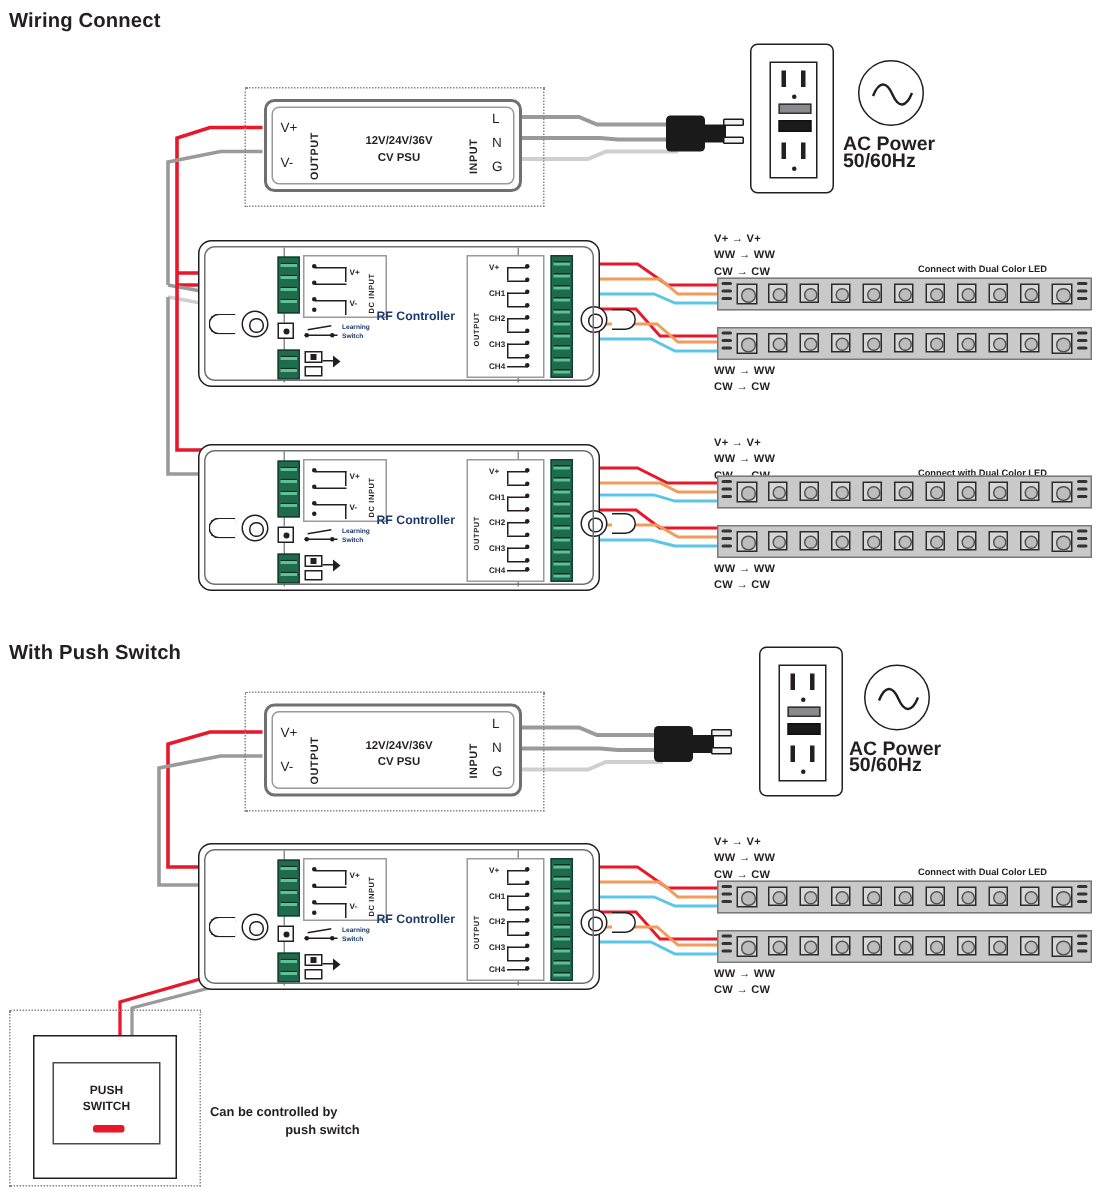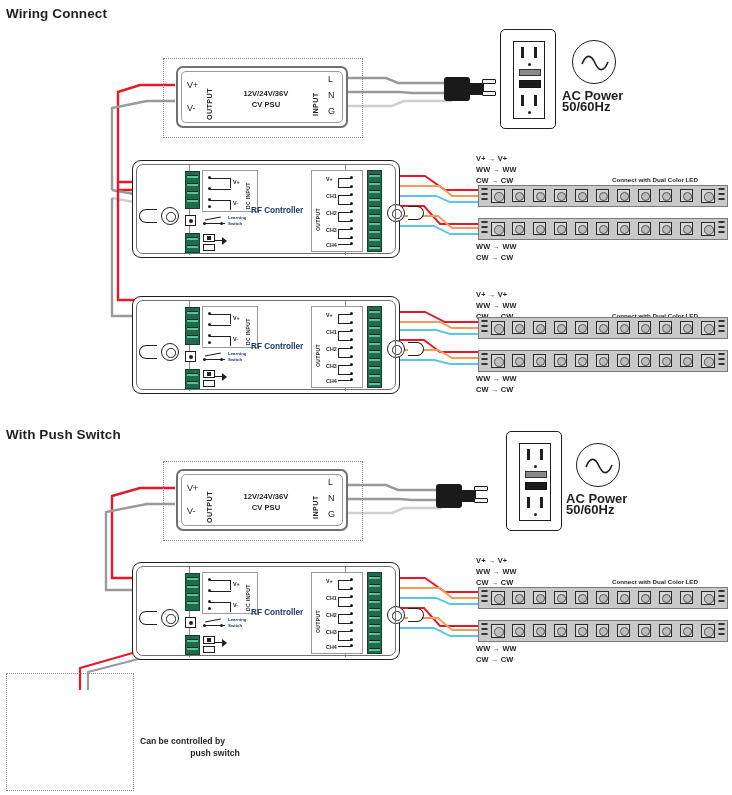--- a/index.html
+++ b/index.html
@@ -764,17 +764,24 @@
     <div class="chip" style="left:160px; top:4px; width:13px; height:13px;"></div>
     <div class="chip" style="left:181px; top:4px; width:13px; height:13px;"></div>
     <div class="chip" style="left:202px; top:4px; width:13px; height:13px;"></div>
     <div class="chip" style="left:223px; top:4px; width:14px; height:14px;"></div>
   </div>
 
   <div class="map-lbl" style="left:476px; top:644px;">WW  →  WW</div>
   <div class="map-lbl" style="left:476px; top:655px;">CW  →  CW</div>
 
   <div class="abs ps-dash" style="left:6px; top:673px; width:128px; height:118px;"></div>
+  <div class="abs ps-outer" style="left:22px; top:690px; width:96px; height:96px;">
+    <div class="ps-inner" style="left:12px; top:17px; width:72px; height:55px;">
+      <div class="ps-text" style="left:0; top:13px;">PUSH</div>
+      <div class="ps-text" style="left:0; top:24px;">SWITCH</div>
+      <div class="ps-bar" style="left:26px; top:41px; width:21px; height:5px;"></div>
+    </div>
+  </div>
 
   <div class="ps-note" style="left:140px; top:736px; width:150px; text-align:left;">Can be controlled by</div>
   <div class="ps-note" style="left:140px; top:748px; width:150px; text-align:center;">push switch</div>
 
 </div>
 
 </body></html>

